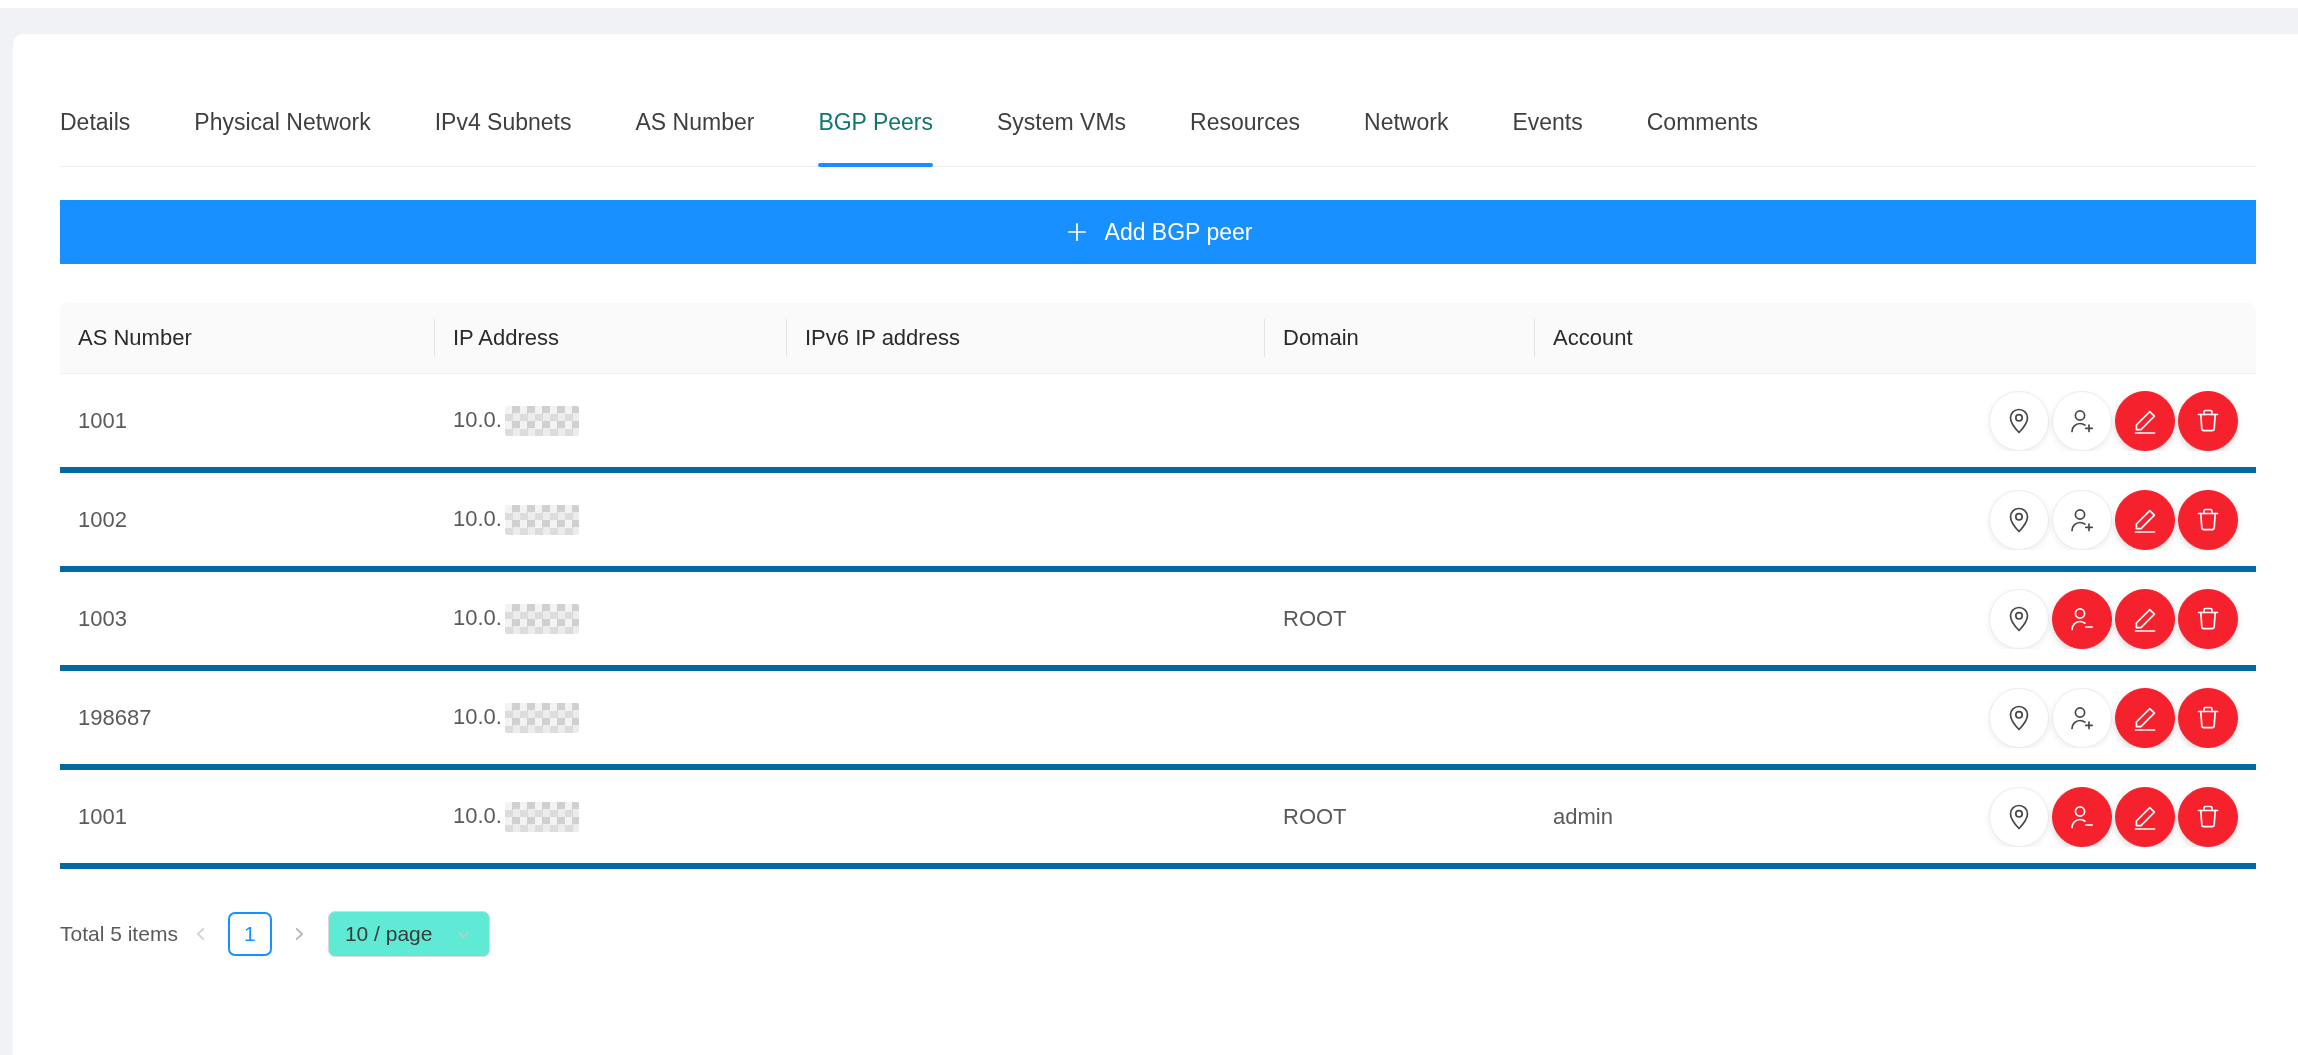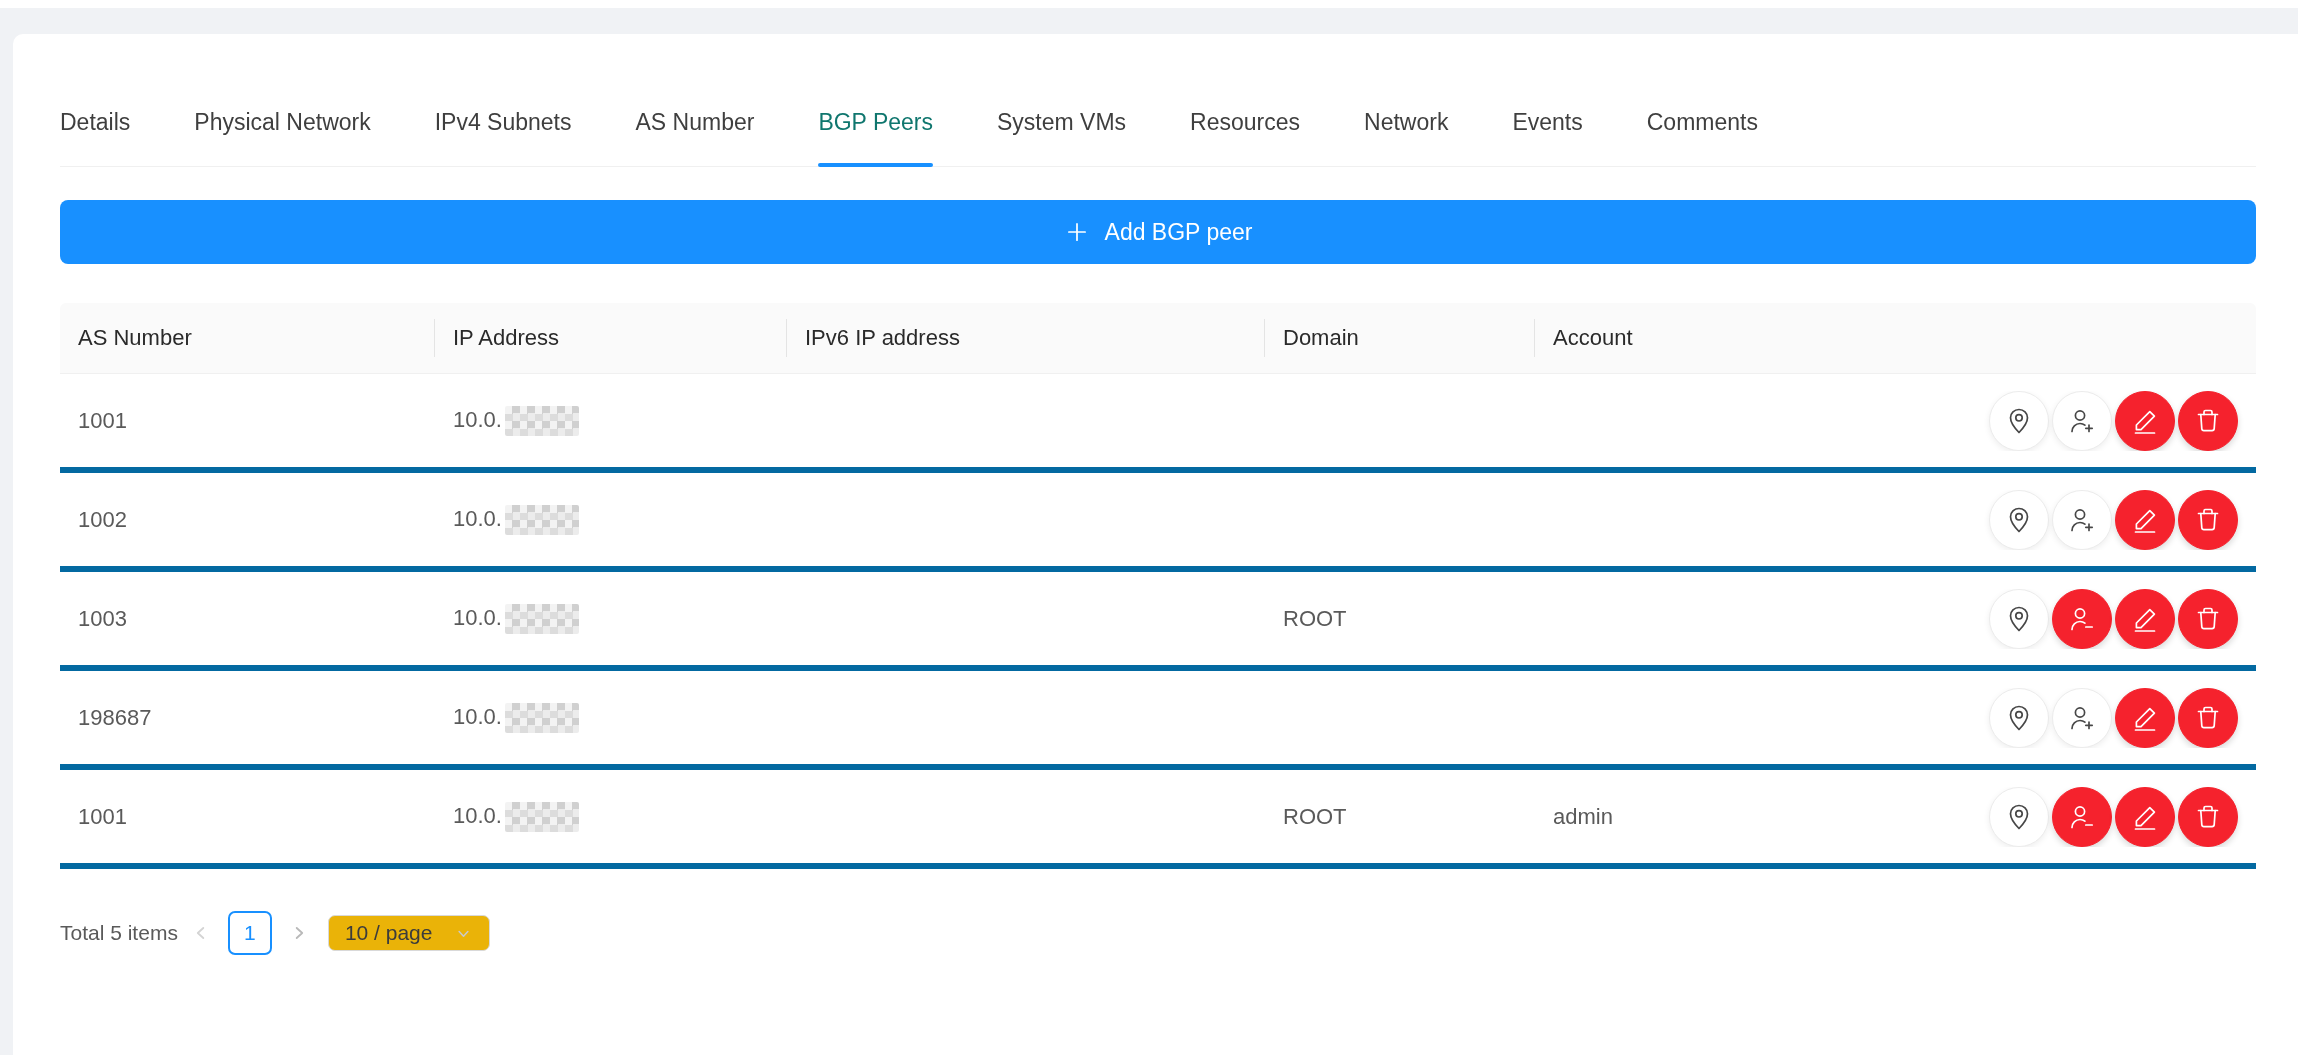--- a/index.html
+++ b/index.html
@@ -9,21 +9,21 @@
   .card { position:absolute; left:13px; top:34px; right:0; bottom:0;
           background:#ffffff; border-radius:10px 0 0 0; padding:59px 42px 0 47px; }
 
   
   .tabs { display:flex; gap:64px; border-bottom:1px solid #f0f0f0; }
   .tab { padding:16px 0 30px; font-size:23px; color:#3f3f3f; cursor:pointer; position:relative; white-space:nowrap; }
   .tab.active { color:#0f766e; }
   .tab.active::after { content:""; position:absolute; left:0; right:0; bottom:-1px; height:4px; background:#1890ff; border-radius:2px; }
 
   
-  .add-btn { margin-top:33px; width:100%; height:64px; border:none; border-radius:8px;
+  .add-btn { margin-top:33px; width:100%; height:64px; border:none; border-radius:0;
              background:#1890ff; color:#ffffff; font-size:23px; font-family:inherit;
              display:flex; align-items:center; justify-content:center; gap:15px; cursor:pointer; }
   .add-btn svg { width:26px; height:26px; stroke:#ffffff; fill:none; stroke-width:1.6; stroke-linecap:round; }
 
   
   .table { margin-top:39px; }
   .thead { display:flex; align-items:center; height:71px; background:#fafafa;
            border-radius:6px 6px 0 0; border-bottom:1px solid #f0f0f0; }
   .th { font-size:22px; color:#2a2a2a; padding:0 18px; position:relative; }
   .th:not(:last-child)::after { content:""; position:absolute; right:0; top:50%; transform:translateY(-50%);
@@ -55,21 +55,21 @@
   .pagination { display:flex; align-items:center; margin-top:42px; font-size:21px; color:#5a5a5a; }
   .pg-total { margin-right:8px; }
   .pg-arrow { border:none; background:transparent; display:flex; align-items:center; justify-content:center;
               width:30px; height:44px; cursor:pointer; }
   .pg-arrow svg { width:22px; height:22px; fill:none; stroke-width:2; stroke-linecap:round; stroke-linejoin:round; }
   .pg-arrow.prev svg { stroke:#d4d4d4; }
   .pg-arrow.next svg { stroke:#b9b9b9; }
   .pg-page { width:44px; height:44px; margin:0 12px; background:#ffffff; border:2px solid #1890ff;
              border-radius:7px; color:#1890ff; font-size:21px; font-family:inherit;
              display:flex; align-items:center; justify-content:center; cursor:pointer; }
-  .pg-size { height:36px; margin-left:14px; background:#eab308; border:1px solid #d9d9d9; border-radius:7px;
+  .pg-size { height:46px; margin-left:14px; background:#5eead4; border:1px solid #d9d9d9; border-radius:7px;
              display:flex; align-items:center; gap:22px; padding:0 16px; color:#3c3c3c; cursor:pointer; }
   .pg-size svg { width:19px; height:19px; fill:none; stroke:#c9c9c9; stroke-width:2;
                  stroke-linecap:round; stroke-linejoin:round; }
 </style>
 </head>
 <body>
 
 <div class="topstrip"></div>
 
 <div class="card">

